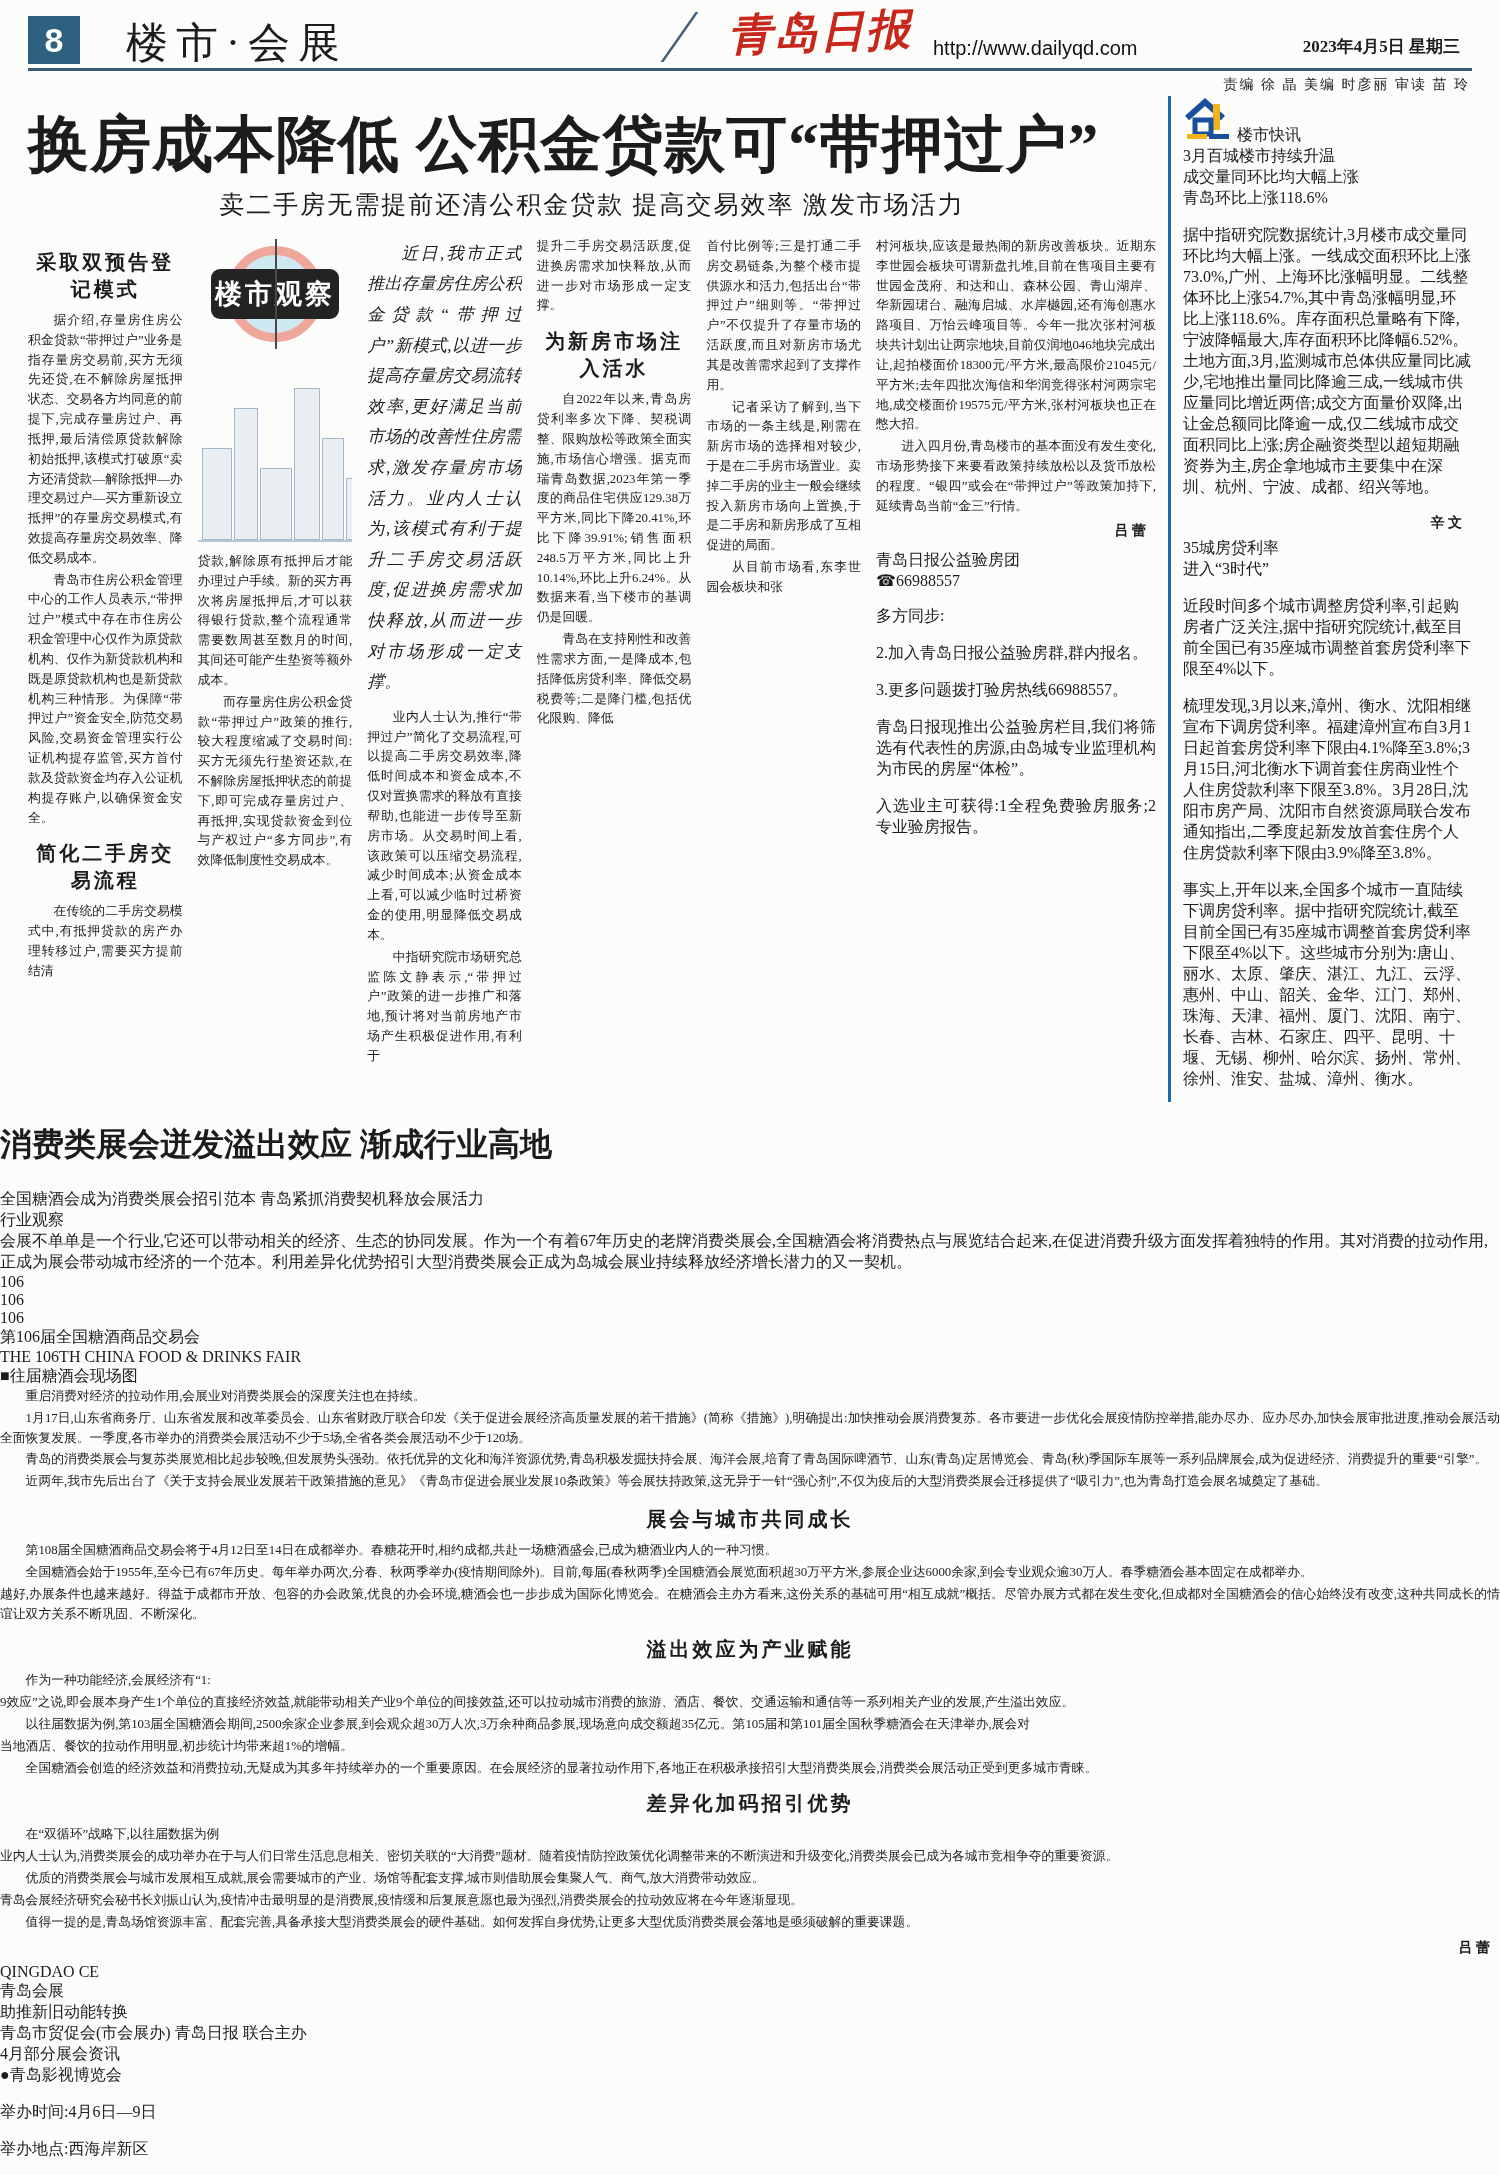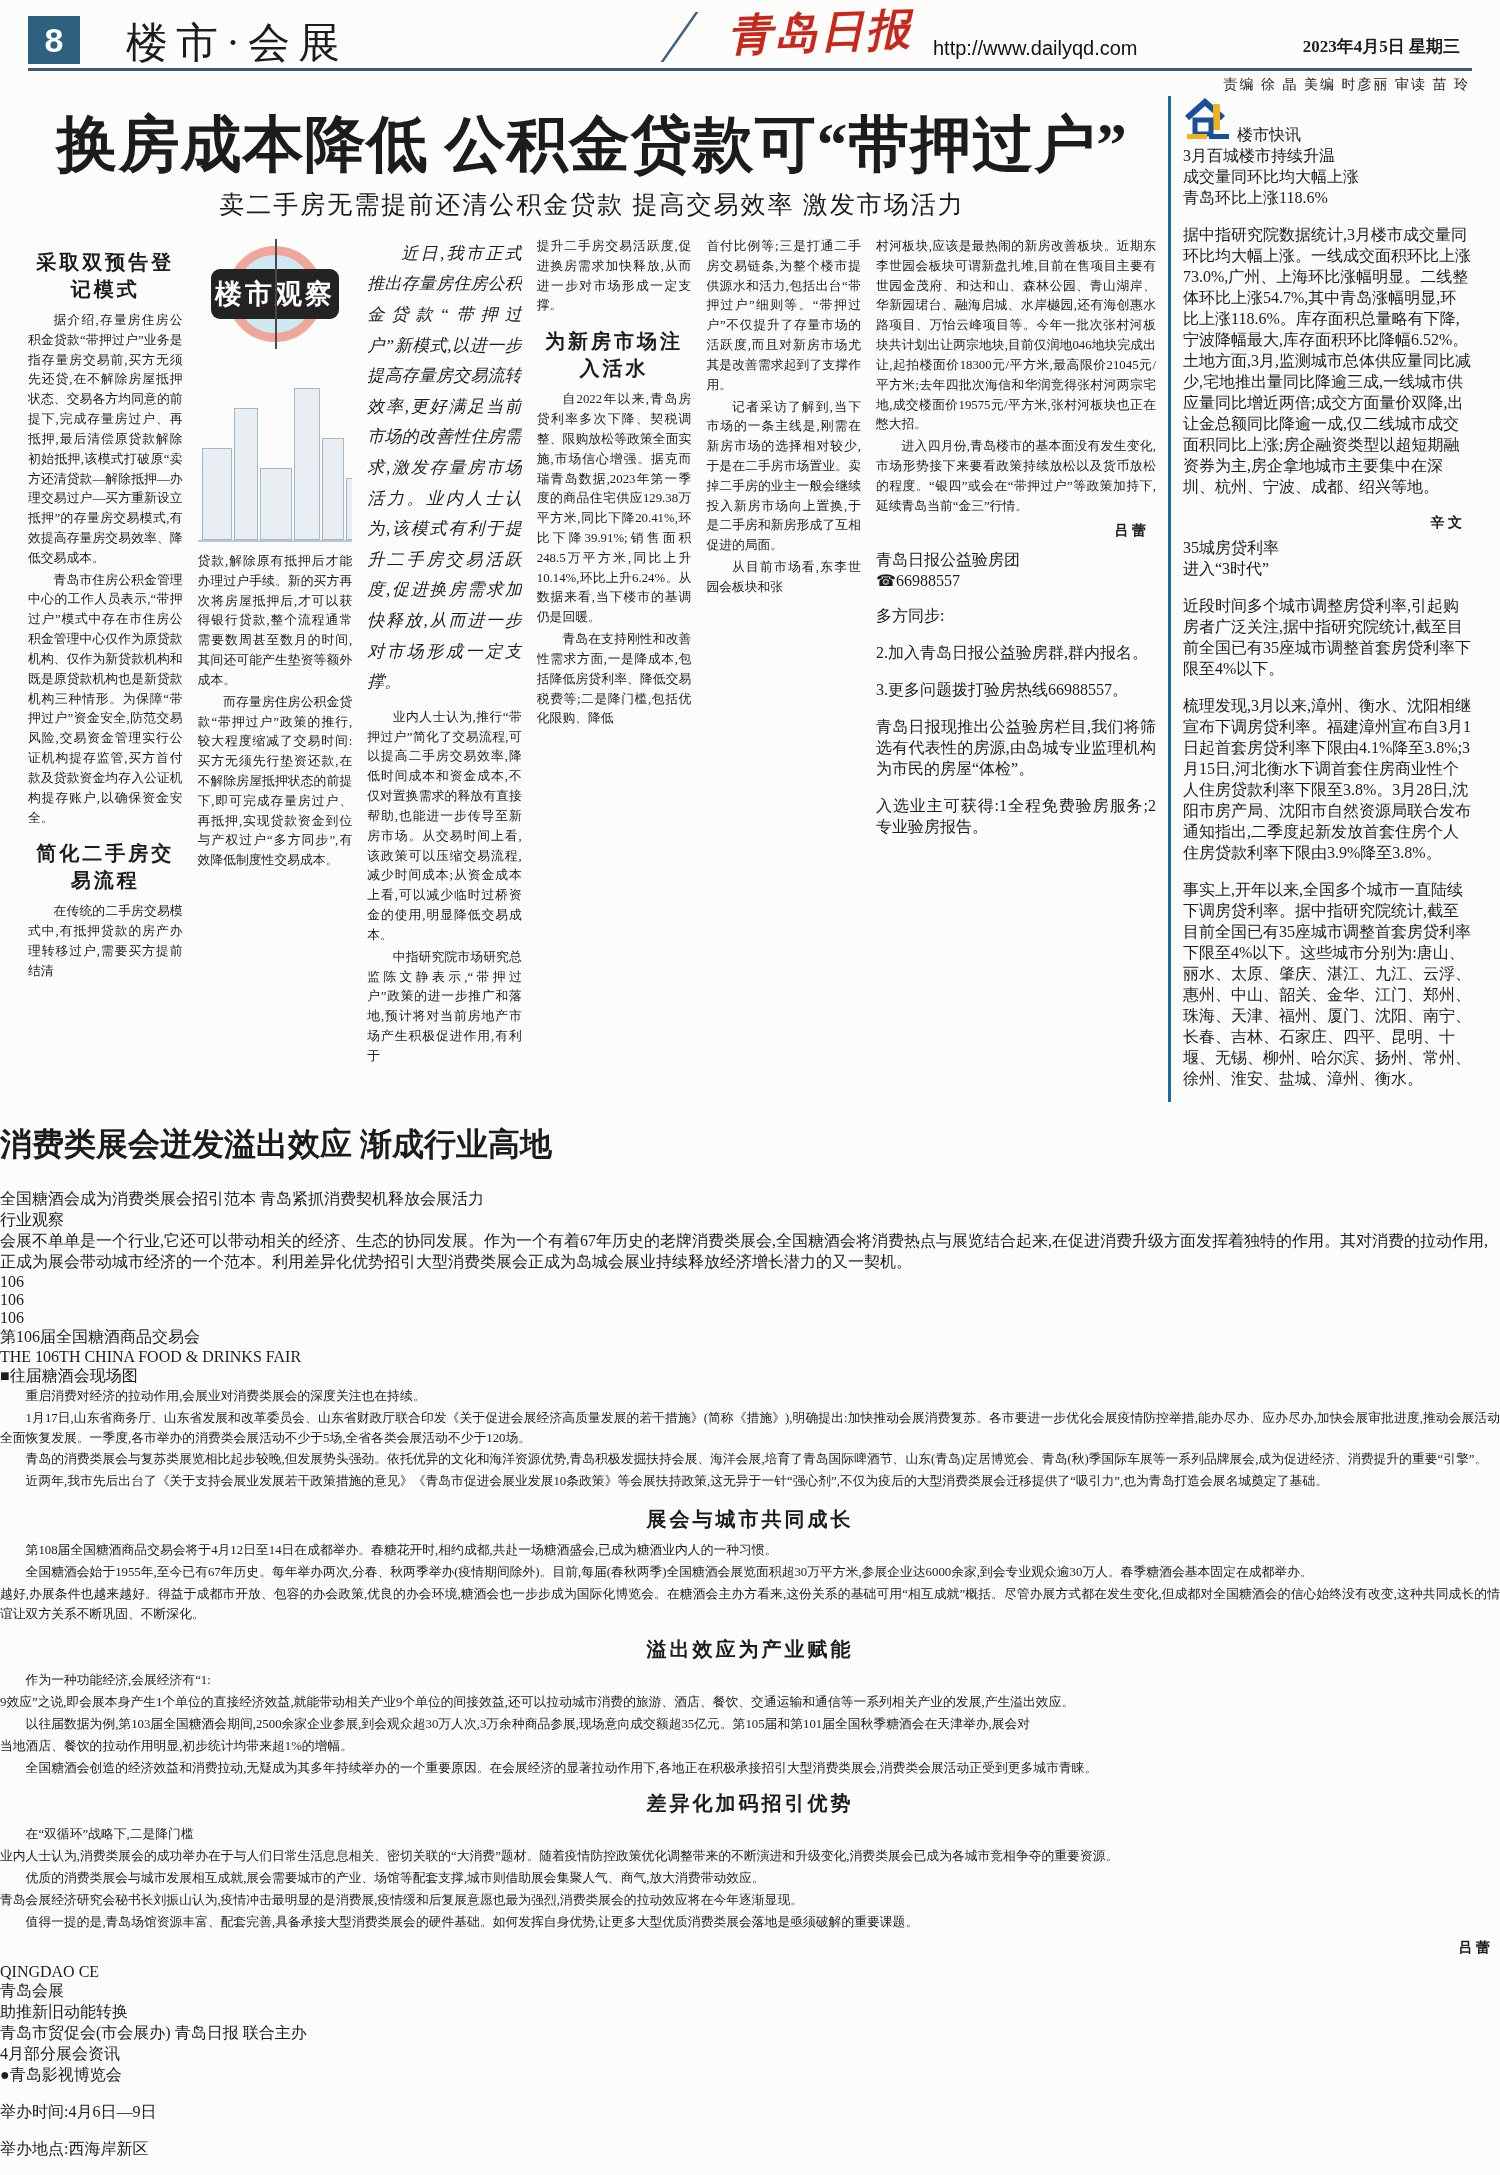--- a/index.html
+++ b/index.html
@@ -21,21 +21,21 @@
   
   .vdiv{width:3px;background:#1a6aa8;margin:0 12px;flex:0 0 3px;}
   .jt{text-align:justify;}
   p.ap{margin:0 0 2px;text-indent:2em;font-size:12.8px;line-height:1.55;}
   p.ap.cont{text-indent:0;}
   h3.asec{font-size:20px;text-align:center;font-weight:700;margin:12px 0 8px;letter-spacing:3px;}
   .byline{text-align:right;font-weight:700;font-size:14px;padding-right:10px;margin:6px 0;}
   
   .sec1{display:flex;padding:0 28px;height:1006px;overflow:hidden;}
   .art1{width:1128px;flex:0 0 1128px;}
-  .art1 h1{font-size:61px;font-weight:900;text-align:center;letter-spacing:1px;margin:16px 0 10px;line-height:1.08;}
+  .art1 h1{font-size:61px;font-weight:900;text-align:left;letter-spacing:1px;margin:16px 0 10px;line-height:1.08;}
   .art1 .sub{font-size:25px;text-align:center;letter-spacing:2px;margin:0 0 16px;}
   .a1body{display:flex;gap:15px;height:848px;overflow:hidden;}
   .acol{flex:1;overflow:hidden;}
   .acol.wide{flex:0 0 280px;}
   .intro{font-size:17px;line-height:1.8;font-style:italic;text-indent:2em;margin:2px 0 10px;}
   
   .badge{position:relative;height:102px;margin:6px 4px 10px;}
   .badge::before{content:"";position:absolute;left:50%;top:50%;width:78px;height:78px;border:9px solid #f0a79b;
                  border-radius:50%;transform:translate(-50%,-50%);background:#cfe9f3;}
   .badge::after{content:"";position:absolute;left:50%;top:-4px;bottom:-4px;width:2px;background:#4a4a4a;}
@@ -315,21 +315,21 @@
         <p class="ap">作为一种功能经济,会展经济有“1:</p>
       </div>
       <div class="acol">
         <p class="ap cont">9效应”之说,即会展本身产生1个单位的直接经济效益,就能带动相关产业9个单位的间接效益,还可以拉动城市消费的旅游、酒店、餐饮、交通运输和通信等一系列相关产业的发展,产生溢出效应。</p>
         <p class="ap">以往届数据为例,第103届全国糖酒会期间,2500余家企业参展,到会观众超30万人次,3万余种商品参展,现场意向成交额超35亿元。第105届和第101届全国秋季糖酒会在天津举办,展会对</p>
       </div>
       <div class="acol">
         <p class="ap cont">当地酒店、餐饮的拉动作用明显,初步统计均带来超1%的增幅。</p>
         <p class="ap">全国糖酒会创造的经济效益和消费拉动,无疑成为其多年持续举办的一个重要原因。在会展经济的显著拉动作用下,各地正在积极承接招引大型消费类展会,消费类会展活动正受到更多城市青睐。</p>
         <h3 class="asec">差异化加码招引优势</h3>
-        <p class="ap">在“双循环”战略下,二是降门槛</p>
+        <p class="ap">在“双循环”战略下,以往届数据为例</p>
       </div>
       <div class="acol">
         <p class="ap cont">业内人士认为,消费类展会的成功举办在于与人们日常生活息息相关、密切关联的“大消费”题材。随着疫情防控政策优化调整带来的不断演进和升级变化,消费类展会已成为各城市竞相争夺的重要资源。</p>
         <p class="ap">优质的消费类展会与城市发展相互成就,展会需要城市的产业、场馆等配套支撑,城市则借助展会集聚人气、商气,放大消费带动效应。</p>
       </div>
       <div class="acol">
         <p class="ap cont">青岛会展经济研究会秘书长刘振山认为,疫情冲击最明显的是消费展,疫情缓和后复展意愿也最为强烈,消费类展会的拉动效应将在今年逐渐显现。</p>
         <p class="ap">值得一提的是,青岛场馆资源丰富、配套完善,具备承接大型消费类展会的硬件基础。如何发挥自身优势,让更多大型优质消费类展会落地是亟须破解的重要课题。</p>
         <div class="byline">吕 蕾</div>
       </div>

